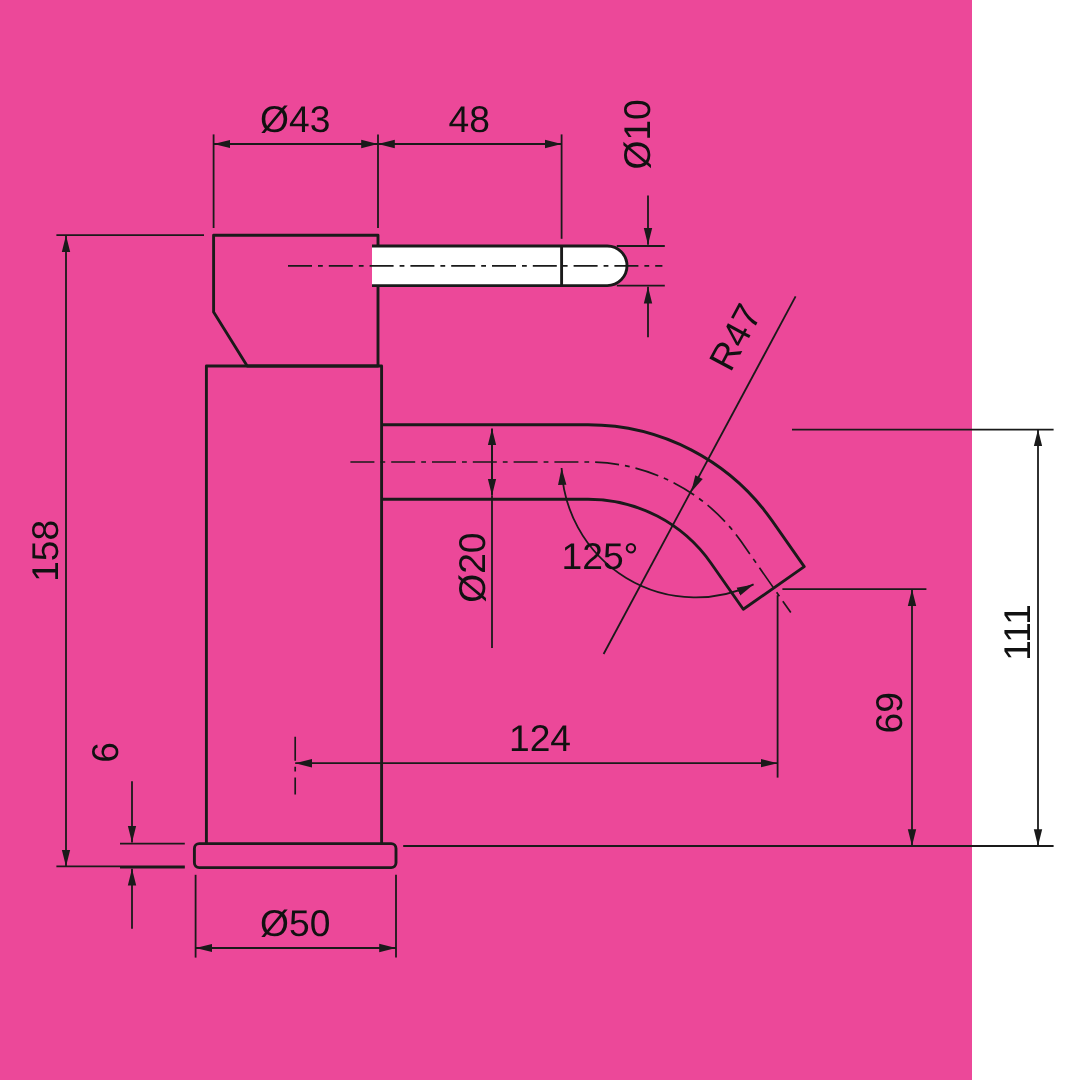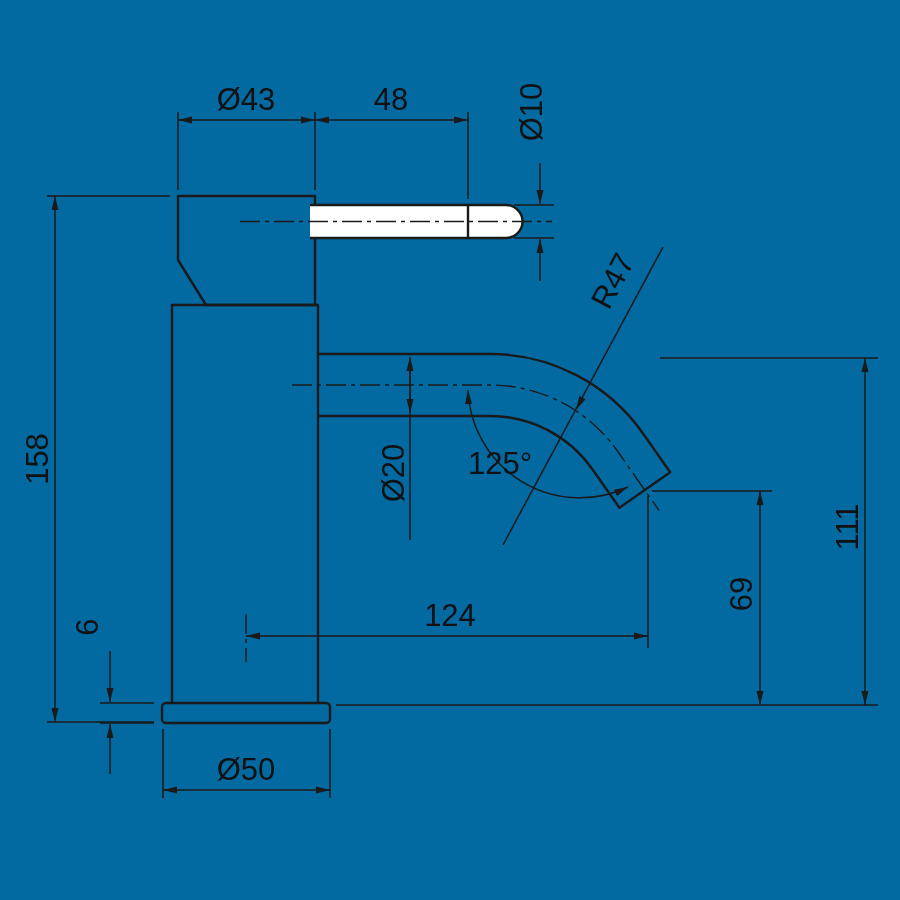--- a/index.html
+++ b/index.html
@@ -1,16 +1,16 @@
 <!DOCTYPE html>
 <html><head>
 <meta charset="utf-8">
 <style>
   html,body{margin:0;padding:0;background:#ffffff;}
-  .stage{width:900px;height:900px;position:relative;background:#0369a1;}
+  .stage{width:810px;height:900px;position:relative;background:#ec4899;}
   .obj{stroke:#1a1a1a;stroke-width:2.4;fill:none;stroke-linejoin:round;}
   .dim{stroke:#1a1a1a;stroke-width:1.5;fill:none;}
   .cl{stroke:#1a1a1a;stroke-width:1.4;fill:none;stroke-dasharray:20 5 4 5;}
   .lbl{font-family:"Liberation Sans",sans-serif;font-size:31px;fill:#111;}
 </style>
 </head>
 <body>
 
 <div class="stage">
 <svg width="900" height="900" viewBox="0 0 900 900">

